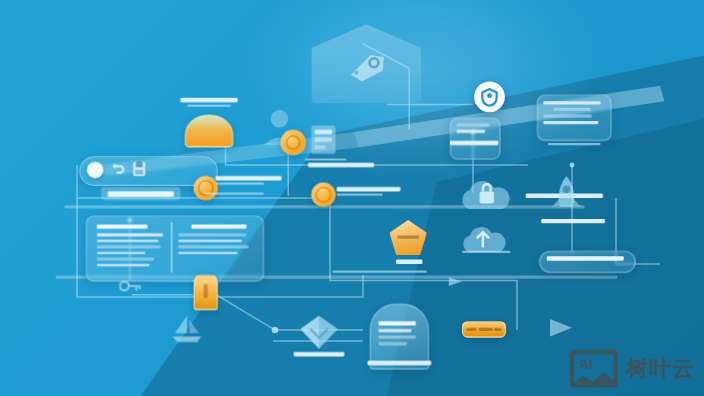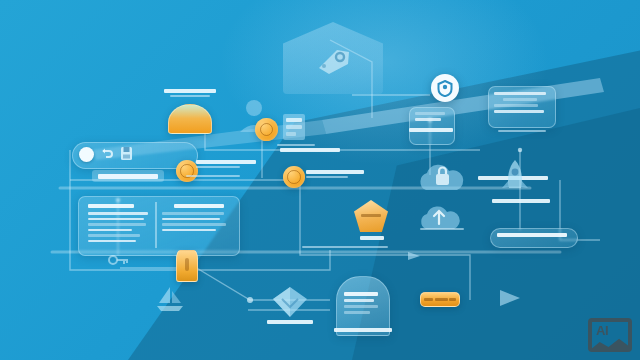--- a/index.html
+++ b/index.html
@@ -503,15 +503,16 @@
   <svg class="glyph" style="left:108px;top:252px;width:22px;height:16px;opacity:.8;" viewBox="0 0 22 16">
     <circle cx="5" cy="8" r="4" fill="none" stroke="rgba(215,242,253,.7)" stroke-width="2"></circle>
     <path d="M9 8 h11 M16 8 v4 M19 8 v3" fill="none" stroke="rgba(215,242,253,.7)" stroke-width="2"></path>
   </svg>
 
   <div id="watermark">
     <div class="wm-frame">
       <span class="wm-ai">AI</span>
       <span class="wm-mtn"></span>
     </div>
+    <span class="wm-text">树叶云</span>
   </div>
 
 </div>
 
 </body></html>

